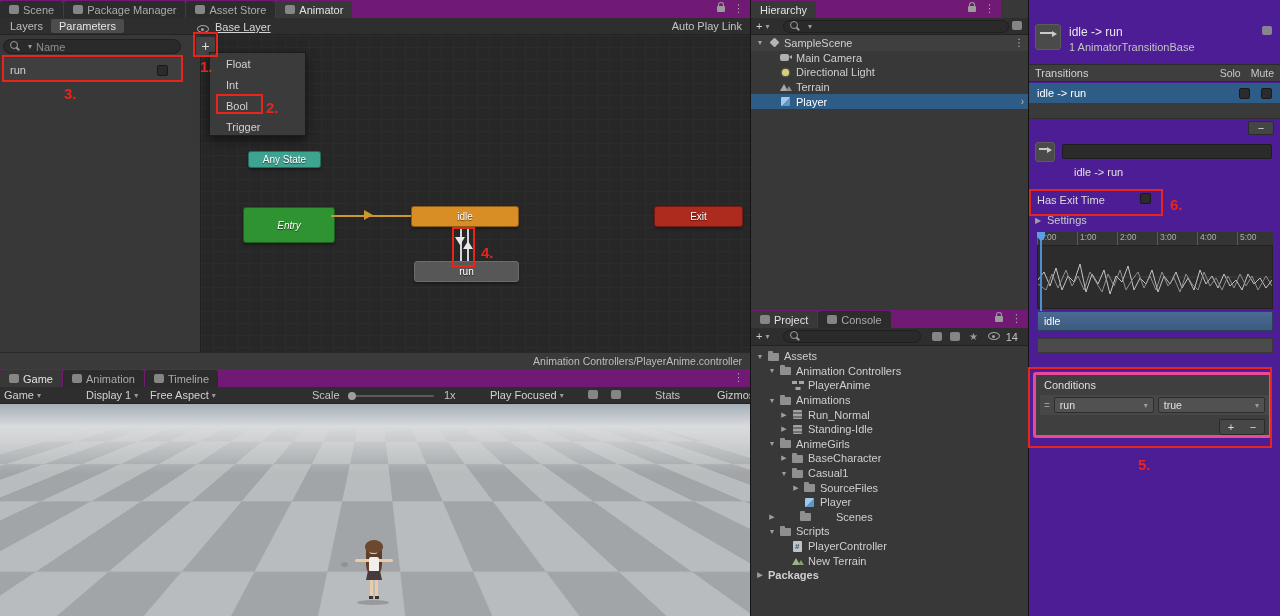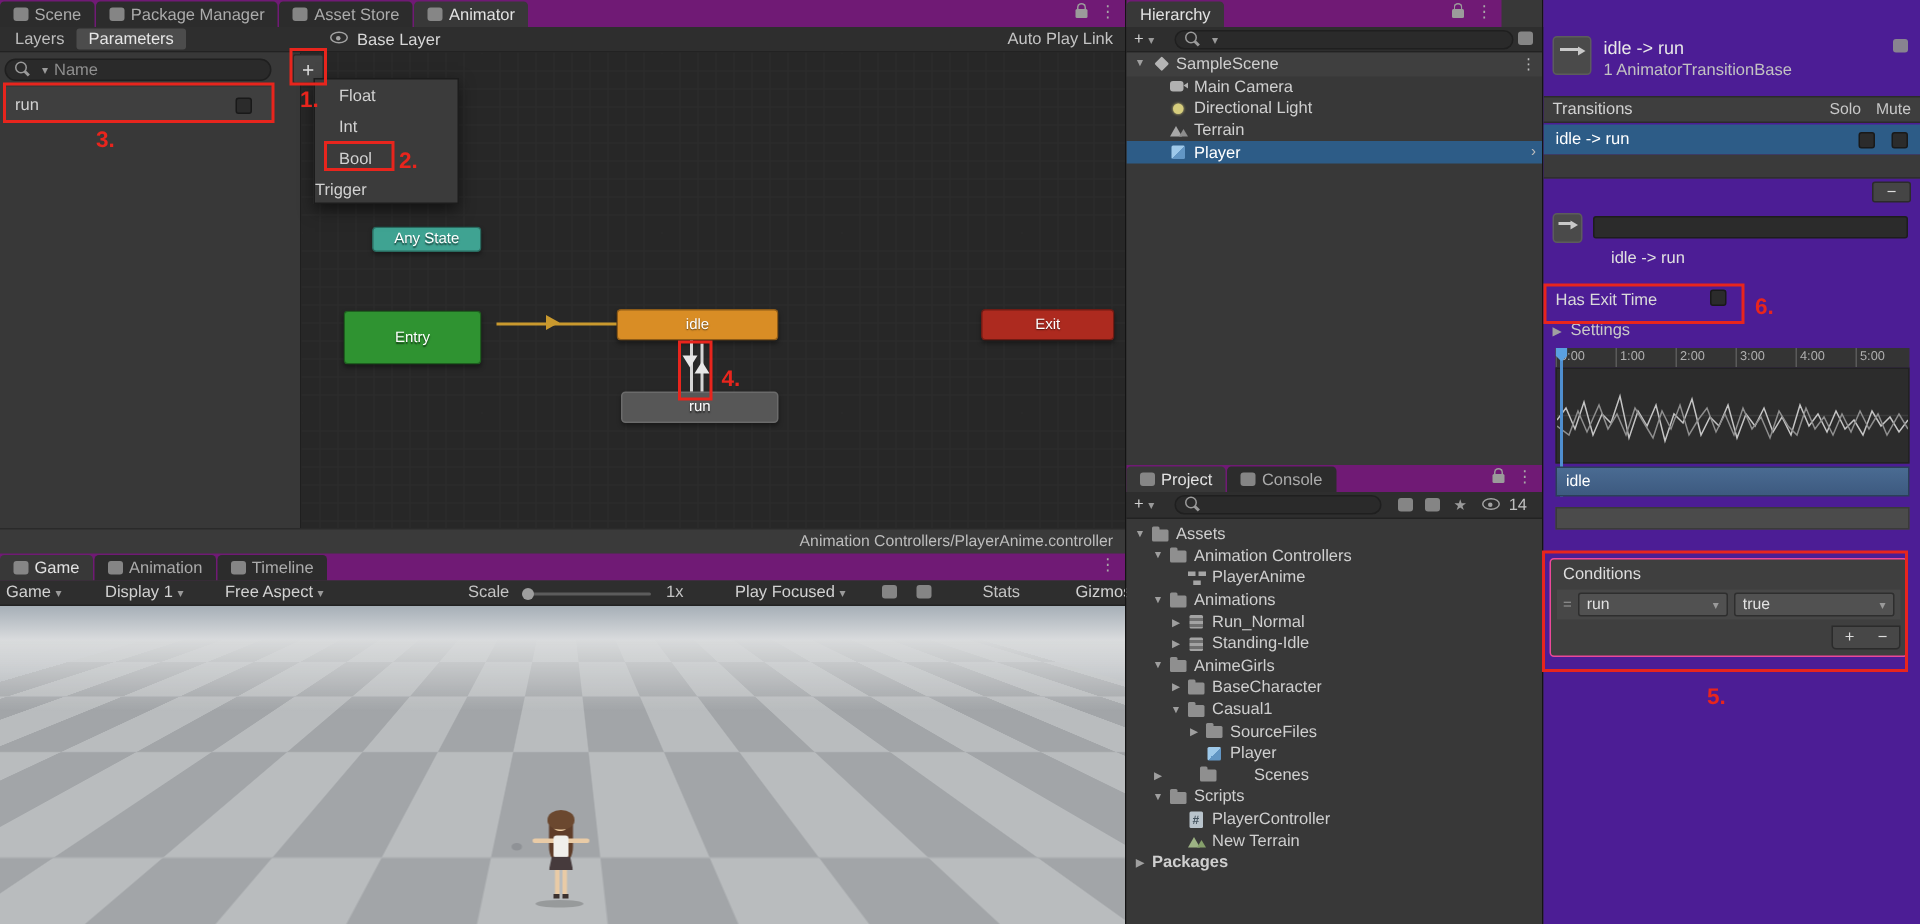--- a/index.html
+++ b/index.html
@@ -128,61 +128,61 @@
       <span class="lock-icon"></span>
       <span class="dots">⋮</span>
     </div>
   </div>
 
   <div class="toolbar" style="left:0;top:18px;width:750px;height:17px;">
     <div style="position:absolute;left:2px;top:1px;display:flex;">
       <div style="padding:1px 8px;color:#bdbdbd;">Layers</div>
       <div style="padding:1px 8px;background:#4c4c4c;border-radius:2px;color:#e6e6e6;">Parameters</div>
     </div>
-    <div style="position:absolute;left:220px;top:3px;display:flex;align-items:flex-start;gap:6px;">
+    <div style="position:absolute;left:197px;top:3px;display:flex;align-items:flex-end;gap:6px;text-decoration:underline;">
       <span class="eye-icon"></span>
       <span style="color:#d8d8d8;">Base Layer</span>
     </div>
     <div style="position:absolute;right:8px;top:2px;color:#c4c4c4;">Auto Play Link</div>
   </div>
 
   <div style="position:absolute;left:0;top:35px;width:201px;height:317px;background:#383838;border-right:1px solid #1f1f1f;">
     <div class="pill" style="position:absolute;left:3px;top:4px;width:178px;height:15px;">
       <span class="mag"></span>
       <span class="caret">▾</span>
       <span>Name</span>
     </div>
     <div style="position:absolute;left:2px;top:23px;width:180px;height:24px;background:#3f3f3f;display:flex;align-items:center;padding:0 8px;">
       <span>run</span>
       <span class="cb" style="margin-left:auto;margin-right:6px;"></span>
     </div>
   </div>
 
   <div class="graph">
     <div class="state" style="left:47px;top:116px;width:73px;height:17px;background:#3fa392;">Any State</div>
-    <div class="state" style="left:28px;top:172px;width:92px;height:36px;background:#2f9331;">Entry</div>
+    <div class="state" style="left:42px;top:172px;width:92px;height:36px;background:#2f9331;font-style:italic;">Entry</div>
     <div class="state" style="left:210px;top:171px;width:108px;height:21px;background:#d98d25;">idle</div>
     <div class="state" style="left:453px;top:171px;width:89px;height:21px;background:#ad2a1f;">Exit</div>
     <div class="state" style="left:213px;top:226px;width:105px;height:21px;background:#575757;border-color:#6b6b6b;">run</div>
 
     <div style="position:absolute;left:130px;top:180px;width:80px;height:2px;background:#c9992e;"></div>
     <div class="tri" style="left:163px;top:175px;border-top:5px solid transparent;border-bottom:5px solid transparent;border-left:9px solid #c9992e;"></div>
 
     <div style="position:absolute;left:259px;top:192px;width:1.5px;height:34px;background:#d5d5d5;"></div>
     <div style="position:absolute;left:266px;top:194px;width:1.5px;height:32px;background:#d5d5d5;"></div>
     <div class="tri" style="left:254px;top:202px;border-left:5px solid transparent;border-right:5px solid transparent;border-top:8px solid #e8e8e8;"></div>
     <div class="tri" style="left:262px;top:206px;border-left:5px solid transparent;border-right:5px solid transparent;border-bottom:8px solid #e8e8e8;"></div>
   </div>
 
   <div class="btnbox" style="position:absolute;left:195px;top:36px;width:21px;height:20px;z-index:20;font-size:14px;">+</div>
   <div style="position:absolute;left:209px;top:52px;width:97px;height:84px;background:#3b3b3b;border:1px solid #1c1c1c;box-shadow:0 4px 10px rgba(0,0,0,.55);z-index:30;">
     <div style="height:21px;display:flex;align-items:center;padding-left:16px;">Float</div>
     <div style="height:21px;display:flex;align-items:center;padding-left:16px;">Int</div>
     <div style="height:21px;display:flex;align-items:center;padding-left:16px;">Bool</div>
-    <div style="height:21px;display:flex;align-items:center;">Trigger</div>
+    <div style="height:21px;display:flex;align-items:center;padding-left:16px;">Trigger</div>
   </div>
 
   <div style="position:absolute;left:0;top:352px;width:750px;height:17px;background:#3a3a3a;border-top:1px solid #2a2a2a;display:flex;align-items:center;justify-content:flex-end;padding-right:8px;color:#bdbdbd;font-size:10.5px;">
     <span>Animation Controllers/PlayerAnime.controller</span>
   </div>
 
   <div class="tabstrip" style="left:0;top:369px;width:750px;height:18px;">
     <div class="ptab active">
       <span class="mini-icon"></span>
       <span>Game</span>
@@ -197,21 +197,21 @@
     </div>
     <div class="strip-right">
       <span class="dots">⋮</span>
     </div>
   </div>
   <div class="toolbar" style="left:0;top:387px;width:750px;height:17px;">
     <div style="position:absolute;left:4px;top:2px;display:flex;align-items:center;">
       <span>Game</span>
         <span class="caret">▾</span>
     </div>
-    <div style="position:absolute;left:70px;top:2px;display:flex;align-items:center;">
+    <div style="position:absolute;left:86px;top:2px;display:flex;align-items:center;">
       <span>Display 1</span>
         <span class="caret">▾</span>
     </div>
     <div style="position:absolute;left:150px;top:2px;display:flex;align-items:center;">
       <span>Free Aspect</span>
         <span class="caret">▾</span>
     </div>
     <div style="position:absolute;left:312px;top:2px;color:#c4c4c4;">Scale</div>
     <div style="position:absolute;left:348px;top:8px;width:86px;height:2px;background:#5c5c5c;border-radius:1px;">
       <div style="position:absolute;left:0;top:-3px;width:8px;height:8px;border-radius:50%;background:#9e9e9e;"></div>
@@ -475,21 +475,21 @@
         </svg>
       </div>
       <div style="position:absolute;left:3px;top:2px;width:1.5px;height:97px;background:#4f8fd0;"></div>
       <div style="position:absolute;left:0px;top:0;width:8px;height:9px;background:#5aa0e0;clip-path:polygon(0 0,100% 0,100% 55%,50% 100%,0 55%);"></div>
       <div style="position:absolute;left:0;top:79px;width:236px;height:20px;background:linear-gradient(#4a6b92,#3d5a80);border:1px solid #2b4059;display:flex;align-items:center;padding:0 6px;font-size:10.5px;color:#fff;">
         <span>idle</span>
       </div>
       <div style="position:absolute;left:0;top:106px;width:236px;height:15px;background:#4b4b4b;border:1px solid #3a3a3a;"></div>
     </div>
 
-    <div style="position:absolute;left:4px;top:372px;width:239px;height:66px;background:#3f3f3f;border:1px solid #ec4899;border-radius:3px;">
+    <div style="position:absolute;left:4px;top:372px;width:239px;height:66px;background:#3f3f3f;border:3px solid #ec4899;border-radius:3px;">
       <div style="position:absolute;left:8px;top:4px;color:#dedede;">Conditions</div>
       <div style="position:absolute;left:4px;top:20px;width:229px;height:20px;background:#474747;display:flex;align-items:center;padding:0 4px;gap:4px;">
         <span style="color:#9a9a9a;font-size:10px;">=</span>
         <div class="popup" style="width:100px;">
           <span>run</span>
             <span class="caret">▾</span>
         </div>
         <div class="popup" style="flex:1;">
           <span>true</span>
             <span class="caret">▾</span>

